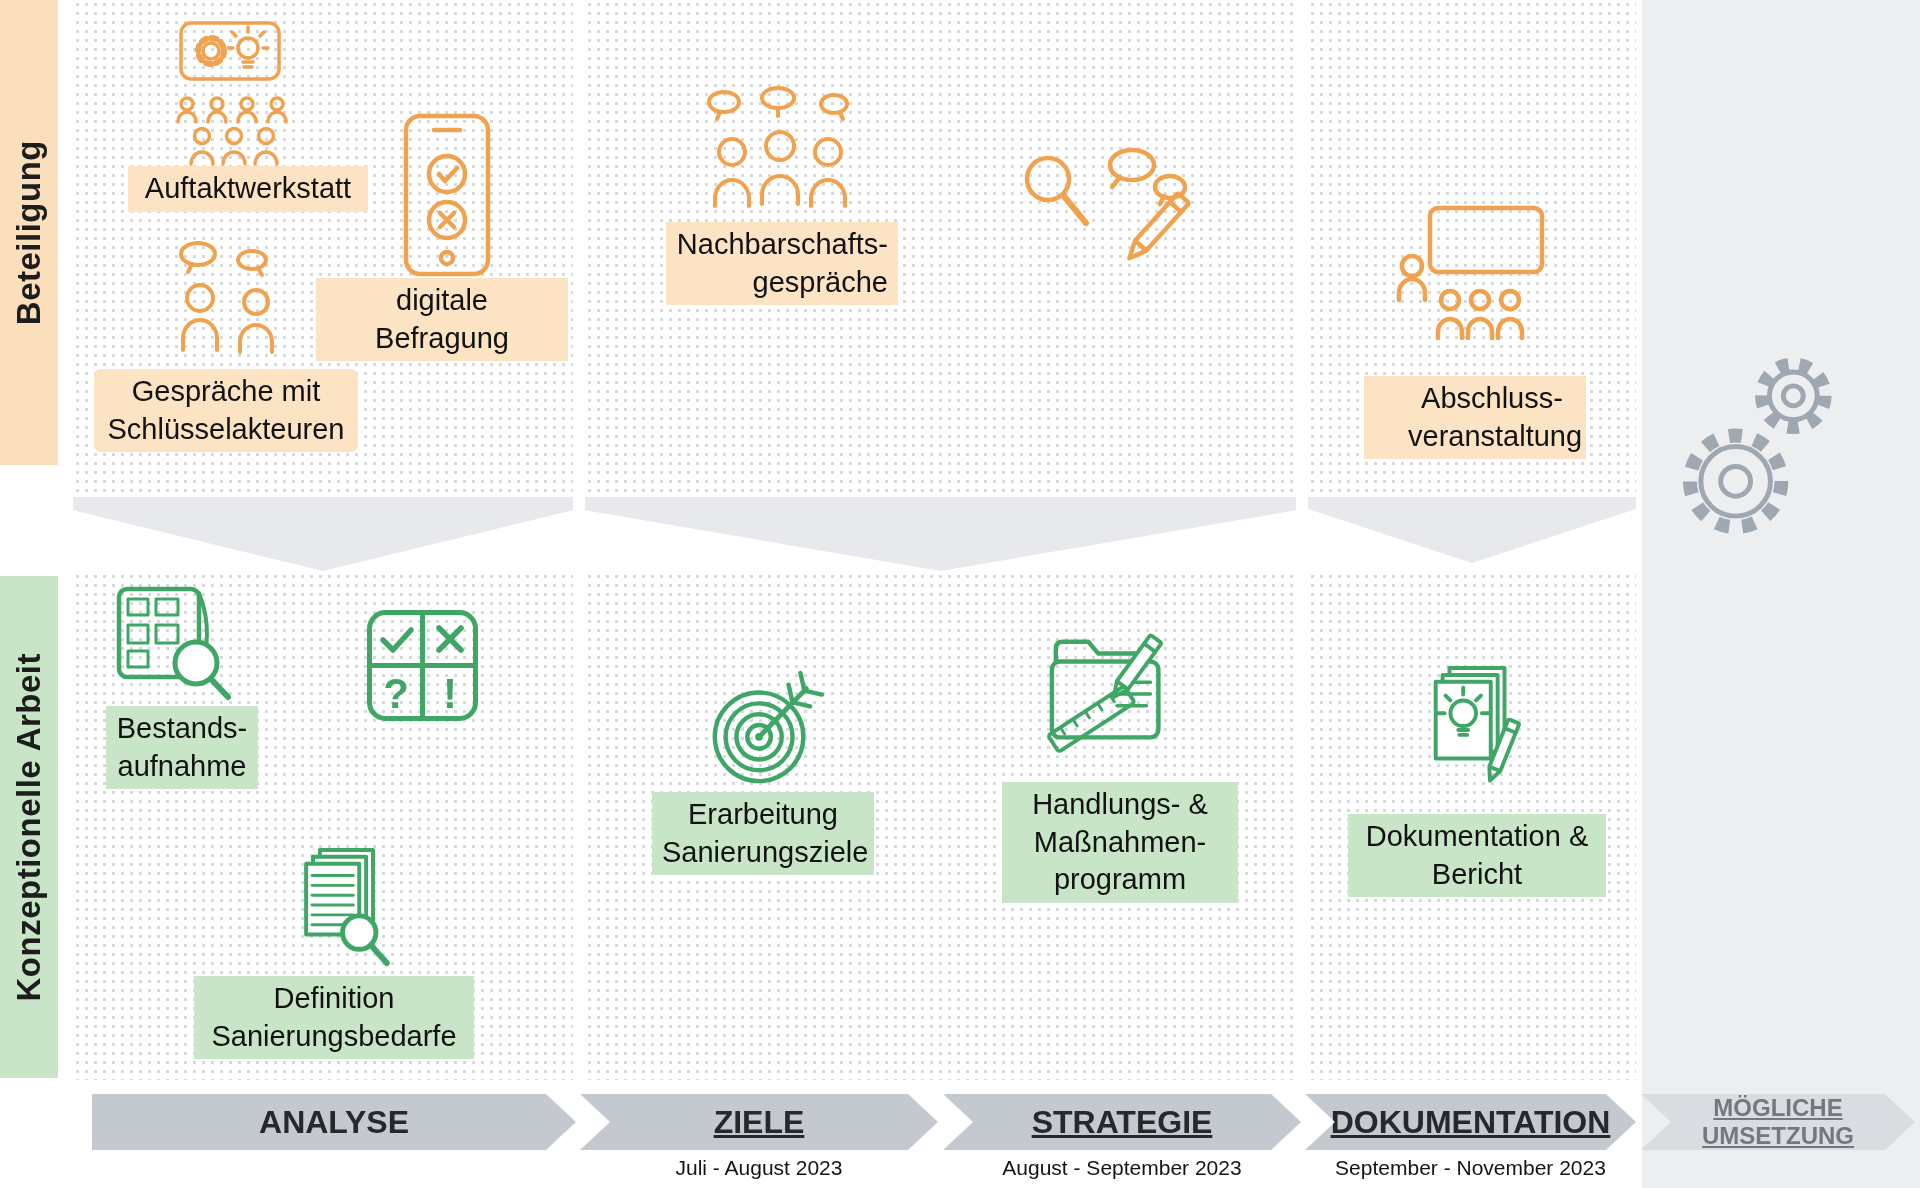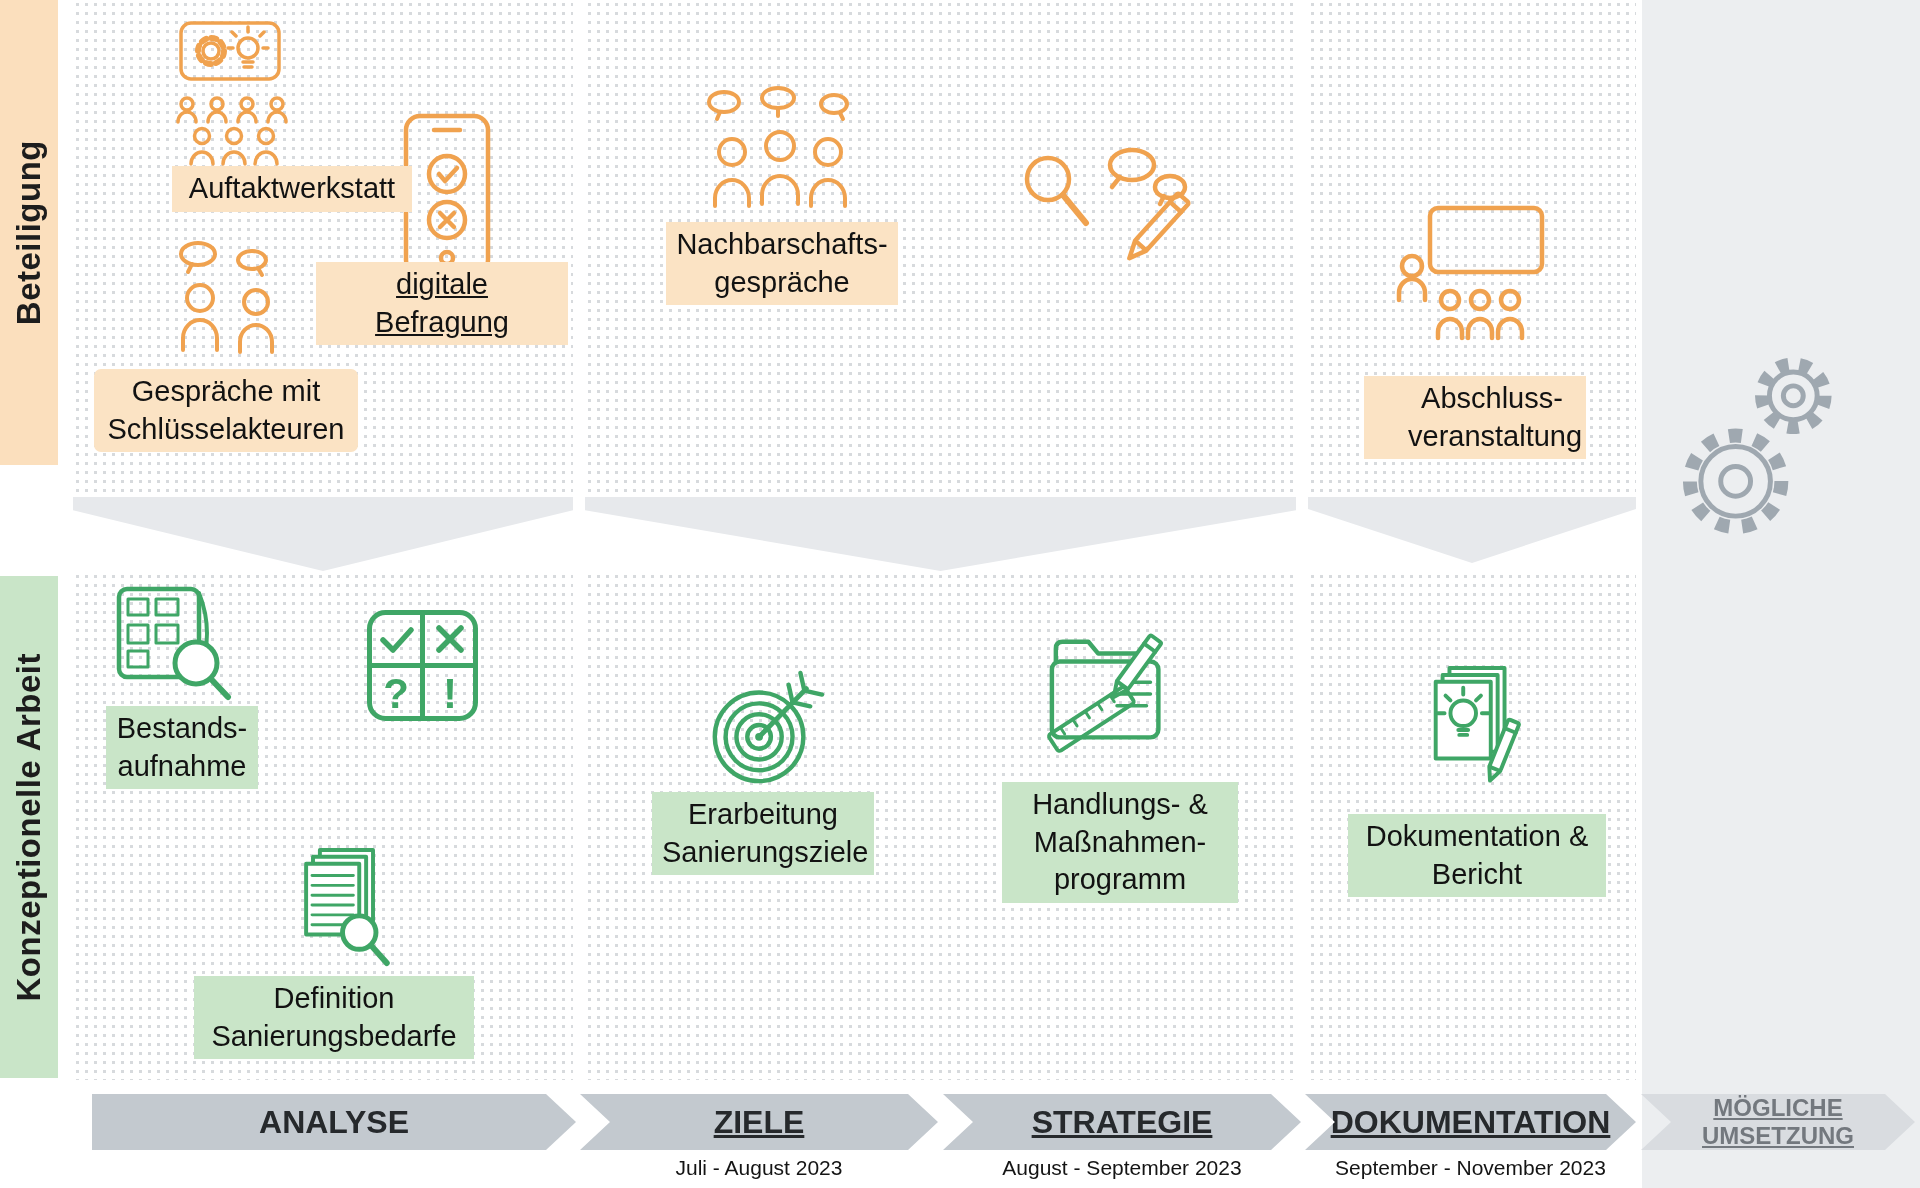--- a/index.html
+++ b/index.html
@@ -286,25 +286,25 @@
       <path d="M41 69 h10 M42 74 h8"></path>
       <g transform="translate(92,58) rotate(22)">
         <rect x="0" y="0" width="12" height="52" rx="2" fill="#fff"></rect>
         <path d="M0 52 l6 13 L12 52"></path>
         <path d="M0 10 h12"></path>
       </g>
     </g>
       </svg>
   </div>
 
-  <div class="tag o" style="left:128px;top:166px;width:240px;margin-left:44px;">Auftaktwerkstatt</div>
-  <div class="tag o" style="left:316px;top:262px;width:252px;text-decoration:underline;">digitale Befragung</div>
+  <div class="tag o" style="left:128px;top:166px;width:240px;">Auftaktwerkstatt</div>
+  <div class="tag o" style="left:316px;top:278px;width:252px;">digitale Befragung</div>
   <div class="tag o" style="left:94px;top:369px;width:264px;border-radius:7px;">Gespräche mit
 Schlüsselakteuren</div>
-  <div class="tag o" style="left:666px;top:222px;width:232px;">Nachbarschafts-
+  <div class="tag o" style="left:666px;top:222px;width:232px;text-align:right;">Nachbarschafts-
 gespräche</div>
   <div class="tag o" style="left:1364px;top:376px;width:222px;padding-left:44px;">Abschluss-
 veranstaltung</div>
 
   <div class="tag g" style="left:106px;top:706px;width:152px;">Bestands-
 aufnahme</div>
   <div class="tag g" style="left:194px;top:976px;width:280px;">Definition
 Sanierungsbedarfe</div>
   <div class="tag g" style="left:652px;top:792px;width:222px;">Erarbeitung
 Sanierungsziele</div>

